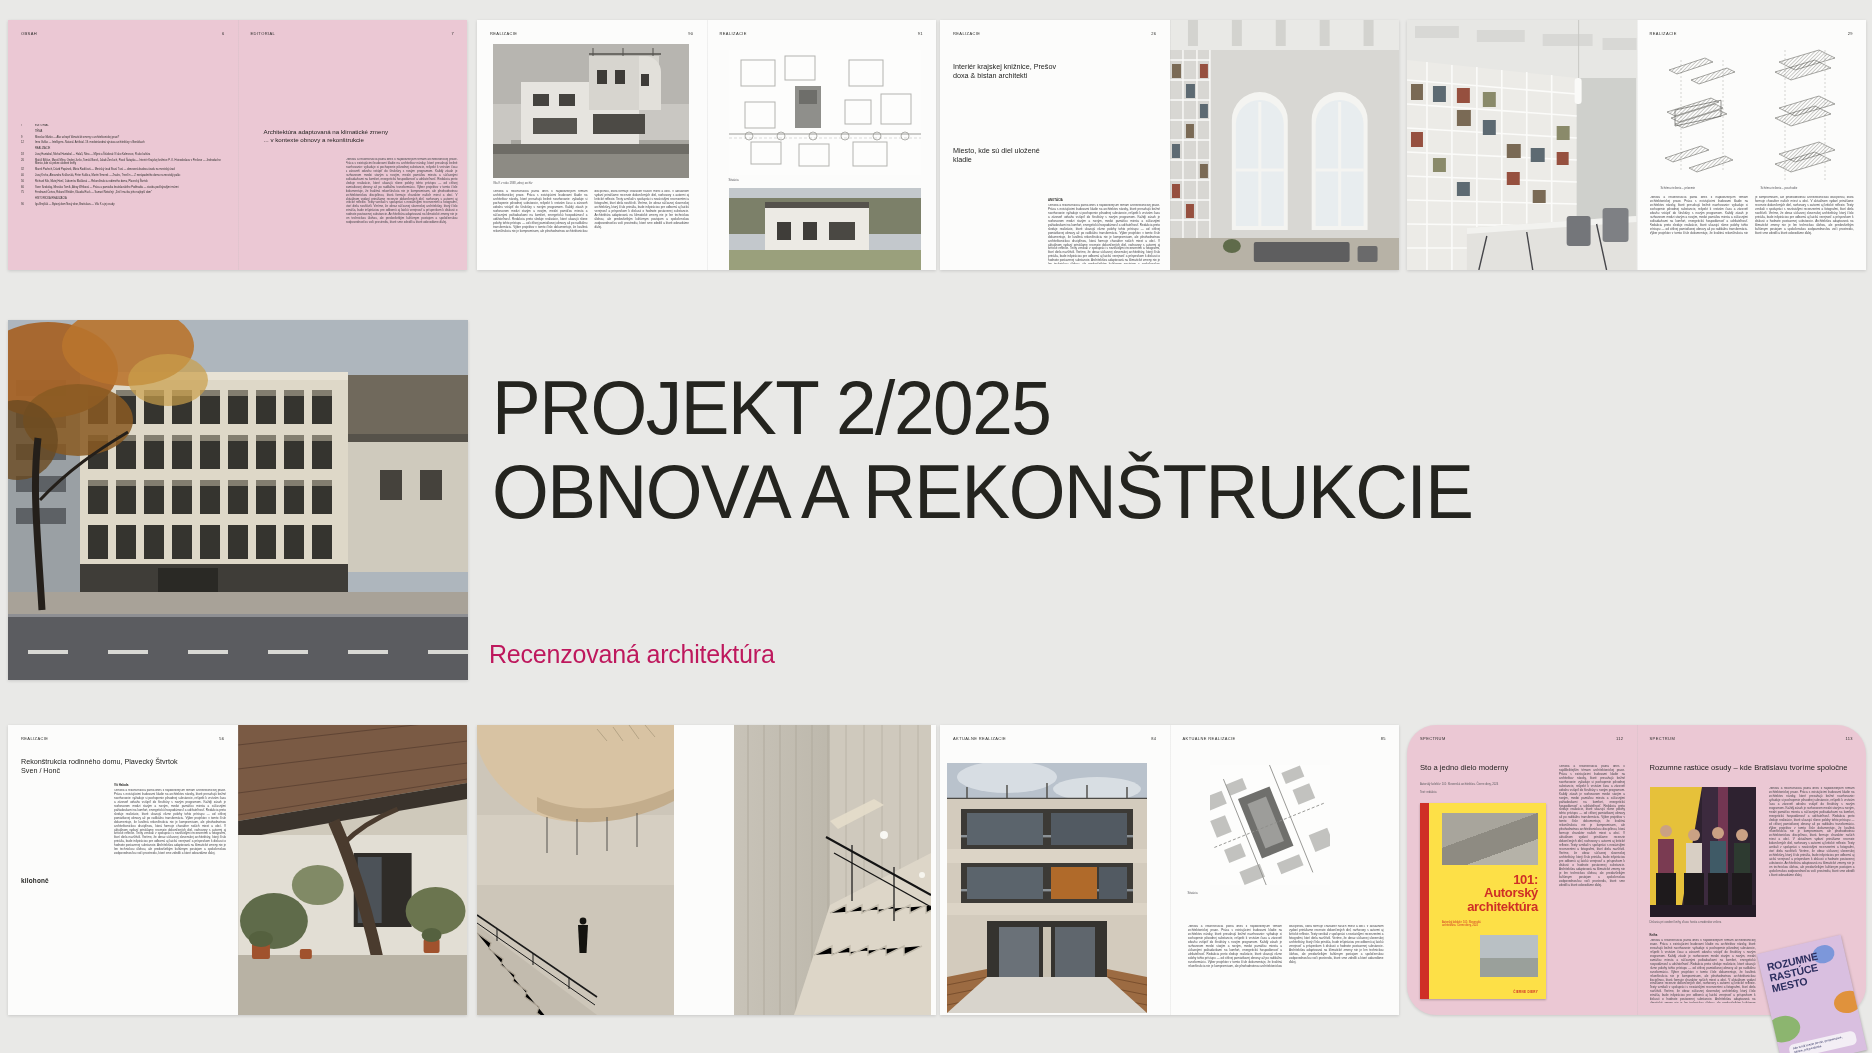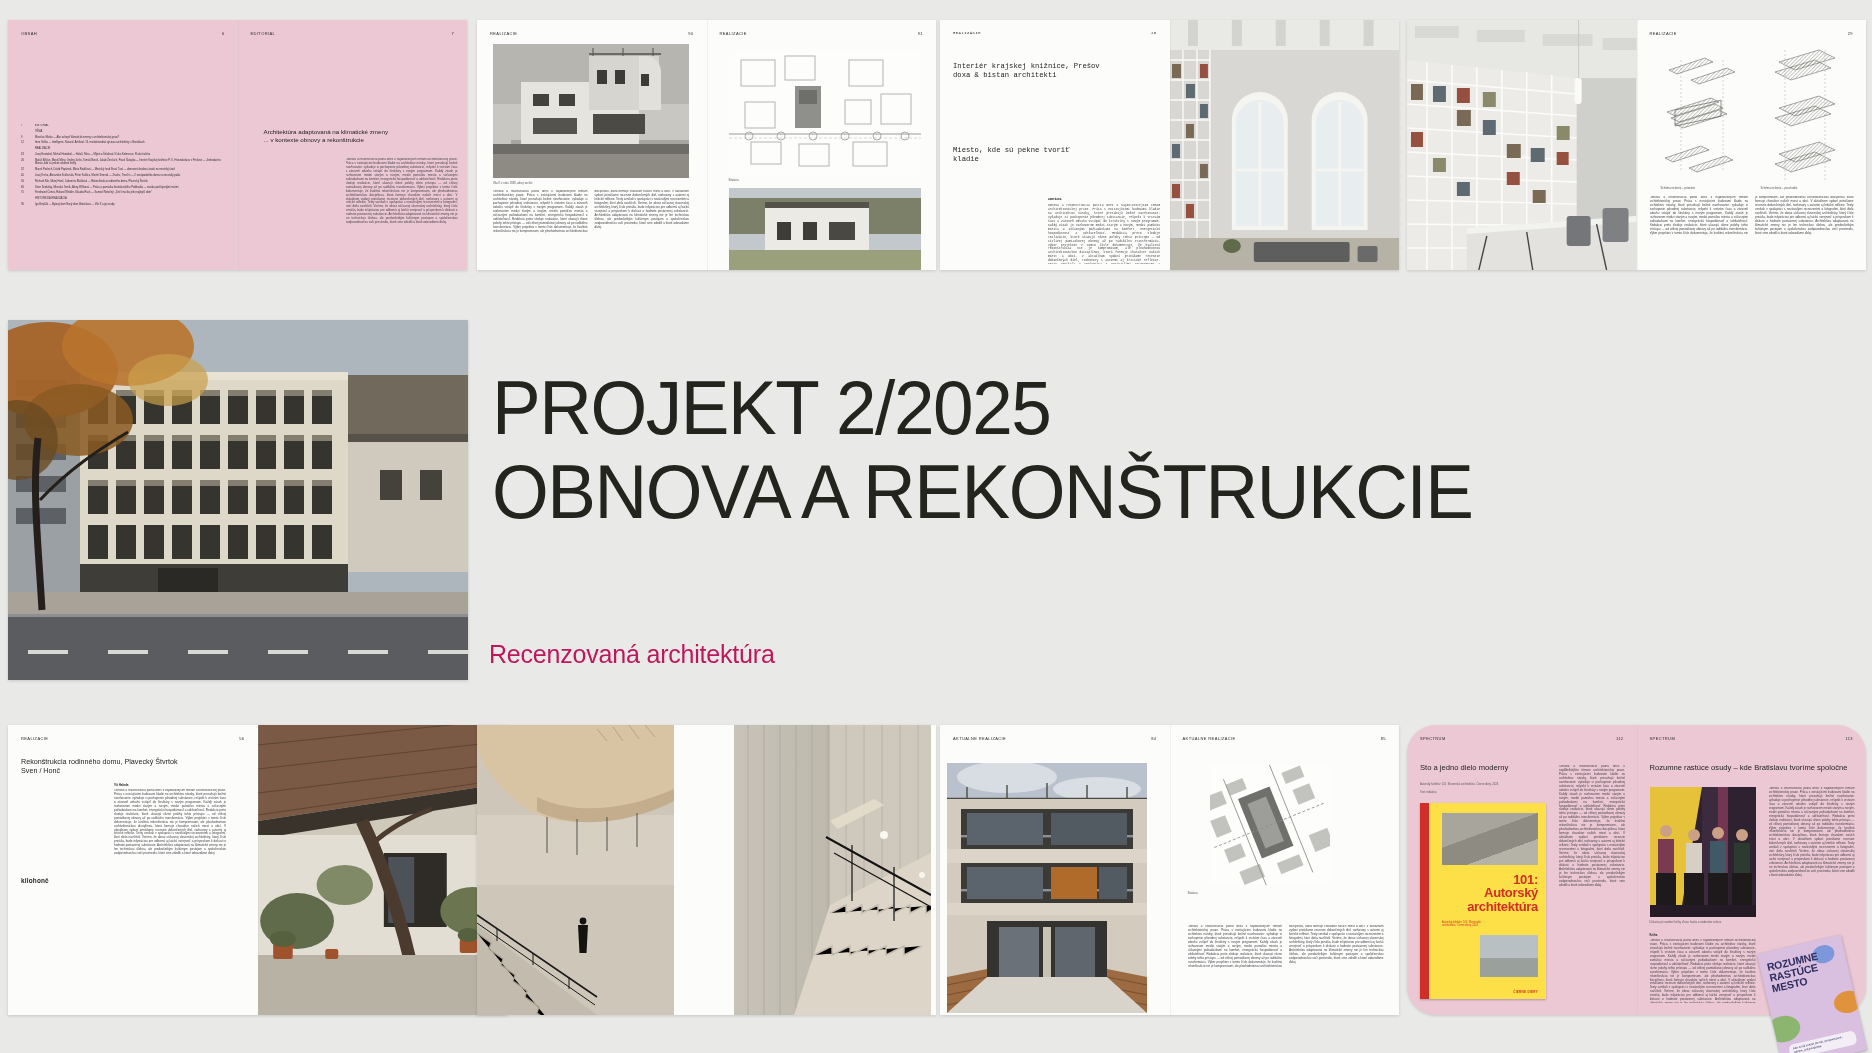--- a/index.html
+++ b/index.html
@@ -213,32 +213,32 @@
           <rect x="48" y="34" width="14" height="18" fill="#3f3d39"></rect>
           <rect x="74" y="34" width="14" height="18" fill="#3f3d39"></rect>
           <rect x="100" y="34" width="26" height="18" fill="#4a4843"></rect>
           <rect y="62" width="192" height="20" fill="#9aa07c"></rect>
         </svg>
       </div>
     </div>
     <div class="fold"></div>
   </div>
 
-  <div class="spread" style="left:940px;top:20px;font-family:Liberation Mono, monospace;">
+  <div class="spread" style="left:940px;top:20px;">
     <div class="page left">
       <div class="page-head">
         <span>REALIZÁCIE</span>
         <span>26</span>
       </div>
       <div class="art-title" style="position:absolute;left:13px;top:42px;width:190px;">
         <div>Interiér krajskej knižnice, Prešov</div>
         <div>doxa &amp; bistan architekti</div>
       </div>
       <div class="art-title" style="position:absolute;left:13px;top:126px;width:180px;">
-        <div>Miesto, kde sú pekne tvoriť</div>
+        <div>Miesto, kde sú diel uložené</div>
         <div>kladie</div>
       </div>
       <div style="position:absolute;left:108px;top:178px;font-size:2.8px;font-weight:bold;color:#2c2c2a;">ANOTÁCIA</div>
       <div class="micro" style="position:absolute;left:108px;top:184px;width:112px;height:60px;">Obnova a rekonštrukcia patria dnes k najdôležitejším témam architektonickej praxe. Práca s existujúcimi budovami kladie na architektov nároky, ktoré presahujú bežné navrhovanie: vyžaduje si pochopenie pôvodnej substancie, rešpekt k vrstvám času a zároveň odvahu vstúpiť do štruktúry s novým programom. Každý zásah je rozhovorom medzi starým a novým, medzi pamäťou miesta a súčasnými požiadavkami na komfort, energetickú hospodárnosť a udržateľnosť. Redakcia preto sleduje realizácie, ktoré ukazujú rôzne polohy tohto prístupu — od citlivej pamiatkovej obnovy až po radikálnu transformáciu. Výber projektov v tomto čísle dokumentuje, že kvalitná rekonštrukcia nie je kompromisom, ale plnohodnotnou architektonickou disciplínou, ktorá formuje charakter našich miest a obcí. V aktuálnom vydaní prinášame recenzie dokončených diel, rozhovory s autormi aj kritické reflexie. Texty vznikali v spolupráci s nezávislými recenzentmi a fotografmi, ktorí diela navštívili. Veríme, že obraz súčasnej slovenskej architektúry, ktorý číslo prináša, bude inšpiráciou pre odbornú aj laickú verejnosť a príspevkom k diskusii o hodnote postavenej substancie. Architektúra adaptovaná na klimatické zmeny nie je len technickou úlohou, ale predovšetkým kultúrnym postojom a spoločenskou zodpovednosťou voči prostrediu, ktoré sme zdedili a ktoré odovzdáme ďalej.</div>
     </div>
     <div class="page right photo" style="left:50%;width:50%;">
       <svg viewBox="0 0 230 250" preserveAspectRatio="none">
         <rect width="230" height="250" fill="#d8d7d3"></rect>
         <rect width="230" height="30" fill="#e9e9e6"></rect>
         <g fill="#d3d3cf">
@@ -524,21 +524,21 @@
       <path d="M34 290 C30 220 24 170 30 118" stroke="#241f1a" stroke-width="7" fill="none"></path>
       <path d="M32 180 C60 150 90 130 120 112" stroke="#241f1a" stroke-width="3" fill="none"></path>
     </svg>
   </div>
   <div class="hero-title">
     <div>PROJEKT 2/2025</div>
     <div>OBNOVA A REKONŠTRUKCIE</div>
   </div>
   <div class="hero-sub">Recenzovaná architektúra</div>
 
-  <div class="spread bottom" style="left:8px;top:725px;padding-left:40px;">
+  <div class="spread bottom" style="left:8px;top:725px;">
     <div class="page left">
       <div class="page-head">
         <span>REALIZÁCIE</span>
         <span>56</span>
       </div>
       <div class="art-title" style="position:absolute;left:13px;top:32px;width:200px;">
         <div>Rekonštrukcia rodinného domu, Plavecký Štvrtok</div>
         <div>Sven / Honč</div>
       </div>
       <div class="bookmark" style="position:absolute;left:13px;top:152px;">kilohonč</div>

